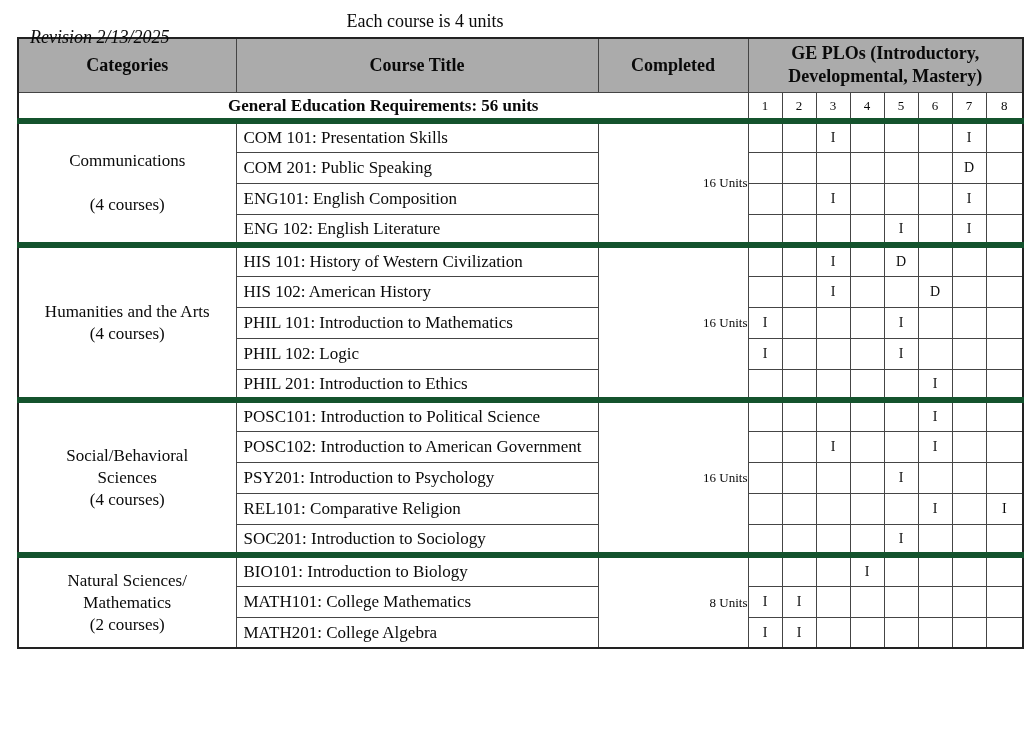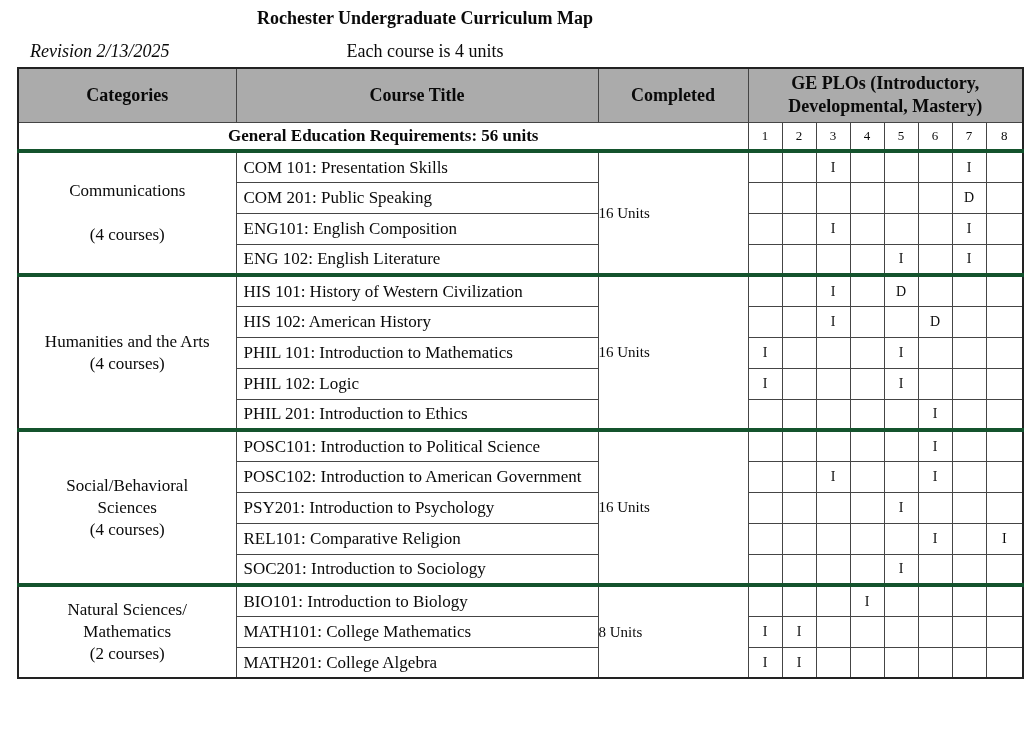--- a/index.html
+++ b/index.html
@@ -31,21 +31,21 @@
     position: relative;
     margin-top: 10px;
     height: 23px;
     font-size: 18px;
     text-align: center;
     line-height: 23px;
   }
   .revision {
     position: absolute;
     left: 30px;
-    top: 0;
+    top: 16px;
     font-style: italic;
     font-size: 18px;
   }
   table.curriculum {
     border-collapse: collapse;
     table-layout: fixed;
     margin-left: 17px;
     margin-top: 4px;
     width: 1005px;
   }
@@ -84,35 +84,34 @@
   }
   .cat-line { line-height: 22px; }
   td.course-cell {
     font-size: 17px;
     text-align: left;
     padding: 2px 4px 2px 7px;
     line-height: 22px;
     height: 31px;
   }
   td.completed-cell {
-    font-size: 15px;
-    text-align: left;
+    font-size: 13px;
+    text-align: right;
   }
   td.plo-cell {
     font-size: 14px;
     text-align: center;
     font-weight: normal;
   }
-  tr.section-start > td { border-top: 4px solid #14532d; }
+  tr.section-start > td { border-top: 6px solid #14532d; }
 </style>
 </head>
 <body>
 
 <div class="doc-header">
-  <div class="title-line1">Rochester Undergraduate Curriculum Map</div>
   <div class="sub-row">
     <span class="revision">Revision 2/13/2025</span>
     <span>Each course is 4 units</span>
   </div>
 </div>
 
 <table class="curriculum">
   <colgroup>
     <col style="width:218px">
     <col style="width:362px">

